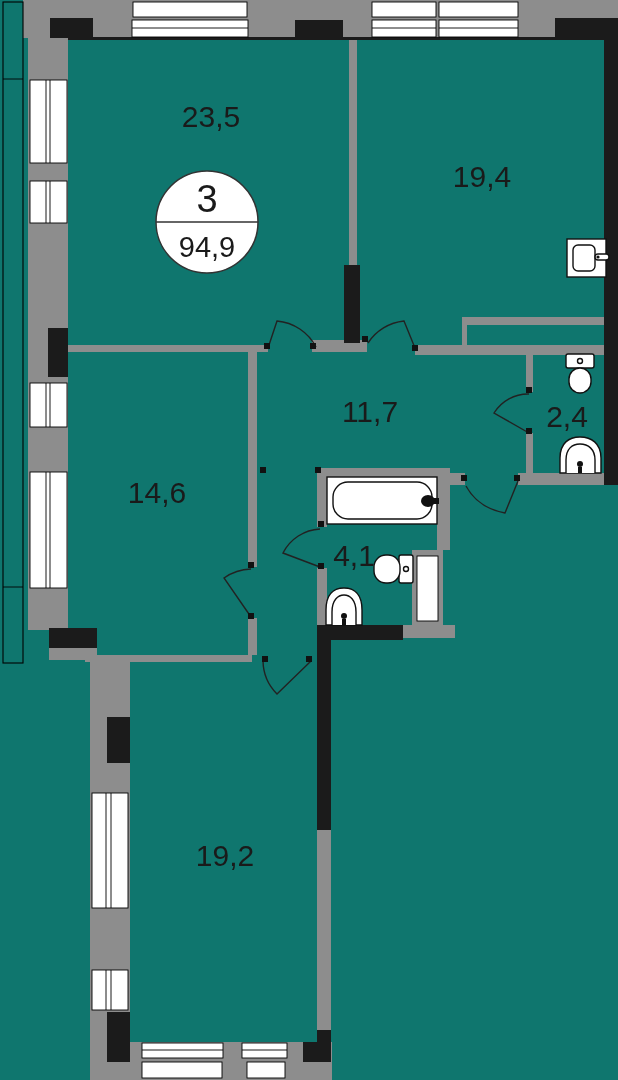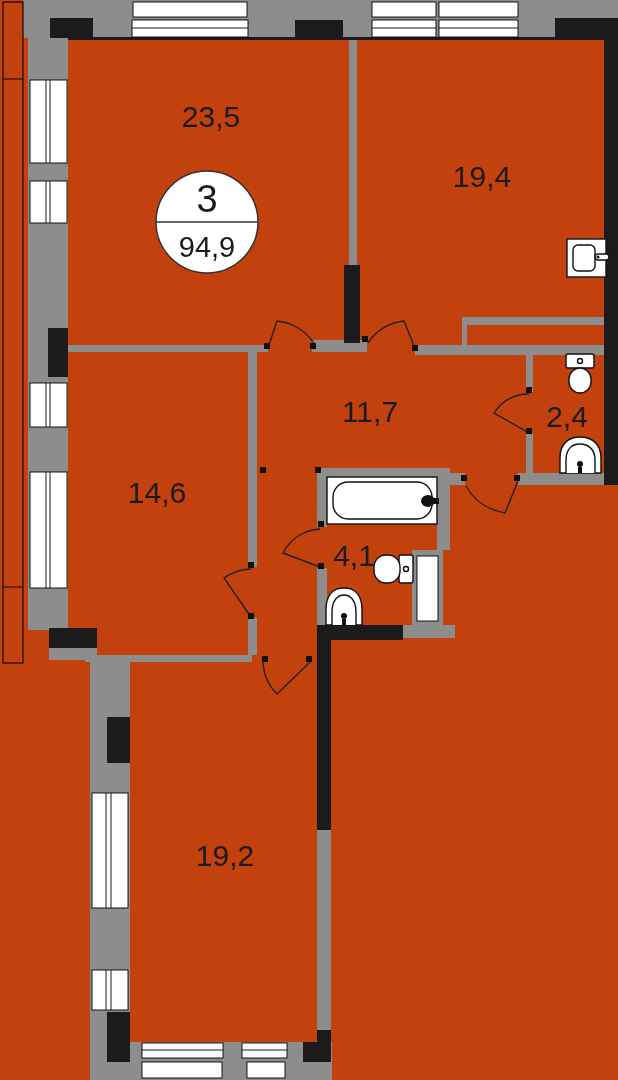--- a/index.html
+++ b/index.html
@@ -1,16 +1,16 @@
 <!DOCTYPE html>
 <html><head>
 <meta charset="utf-8">
 <style>
   html,body{margin:0;padding:0;background:#ffffff;}
-  #stage{position:relative;width:618px;height:1080px;background:#c2410c;overflow:hidden;}
+  #stage{position:relative;width:618px;height:1080px;background:#0f766e;overflow:hidden;}
   svg{display:block;}
   .wg{fill:#8d8d8d;}                                   
   .wb{fill:#1b1b1b;}                                   
   .win{fill:#ffffff;stroke:#000000;stroke-width:0.9;}  
   .winline{stroke:#000000;stroke-width:0.9;}
   .balc{fill:none;stroke:#000000;stroke-width:1.1;}
   .fx{fill:#ffffff;stroke:#111111;stroke-width:1.4;}   
   .fxb{fill:#111111;stroke:none;}
   .arc{fill:none;stroke:#222222;stroke-width:1.4;}
   .tick{fill:#111111;}

